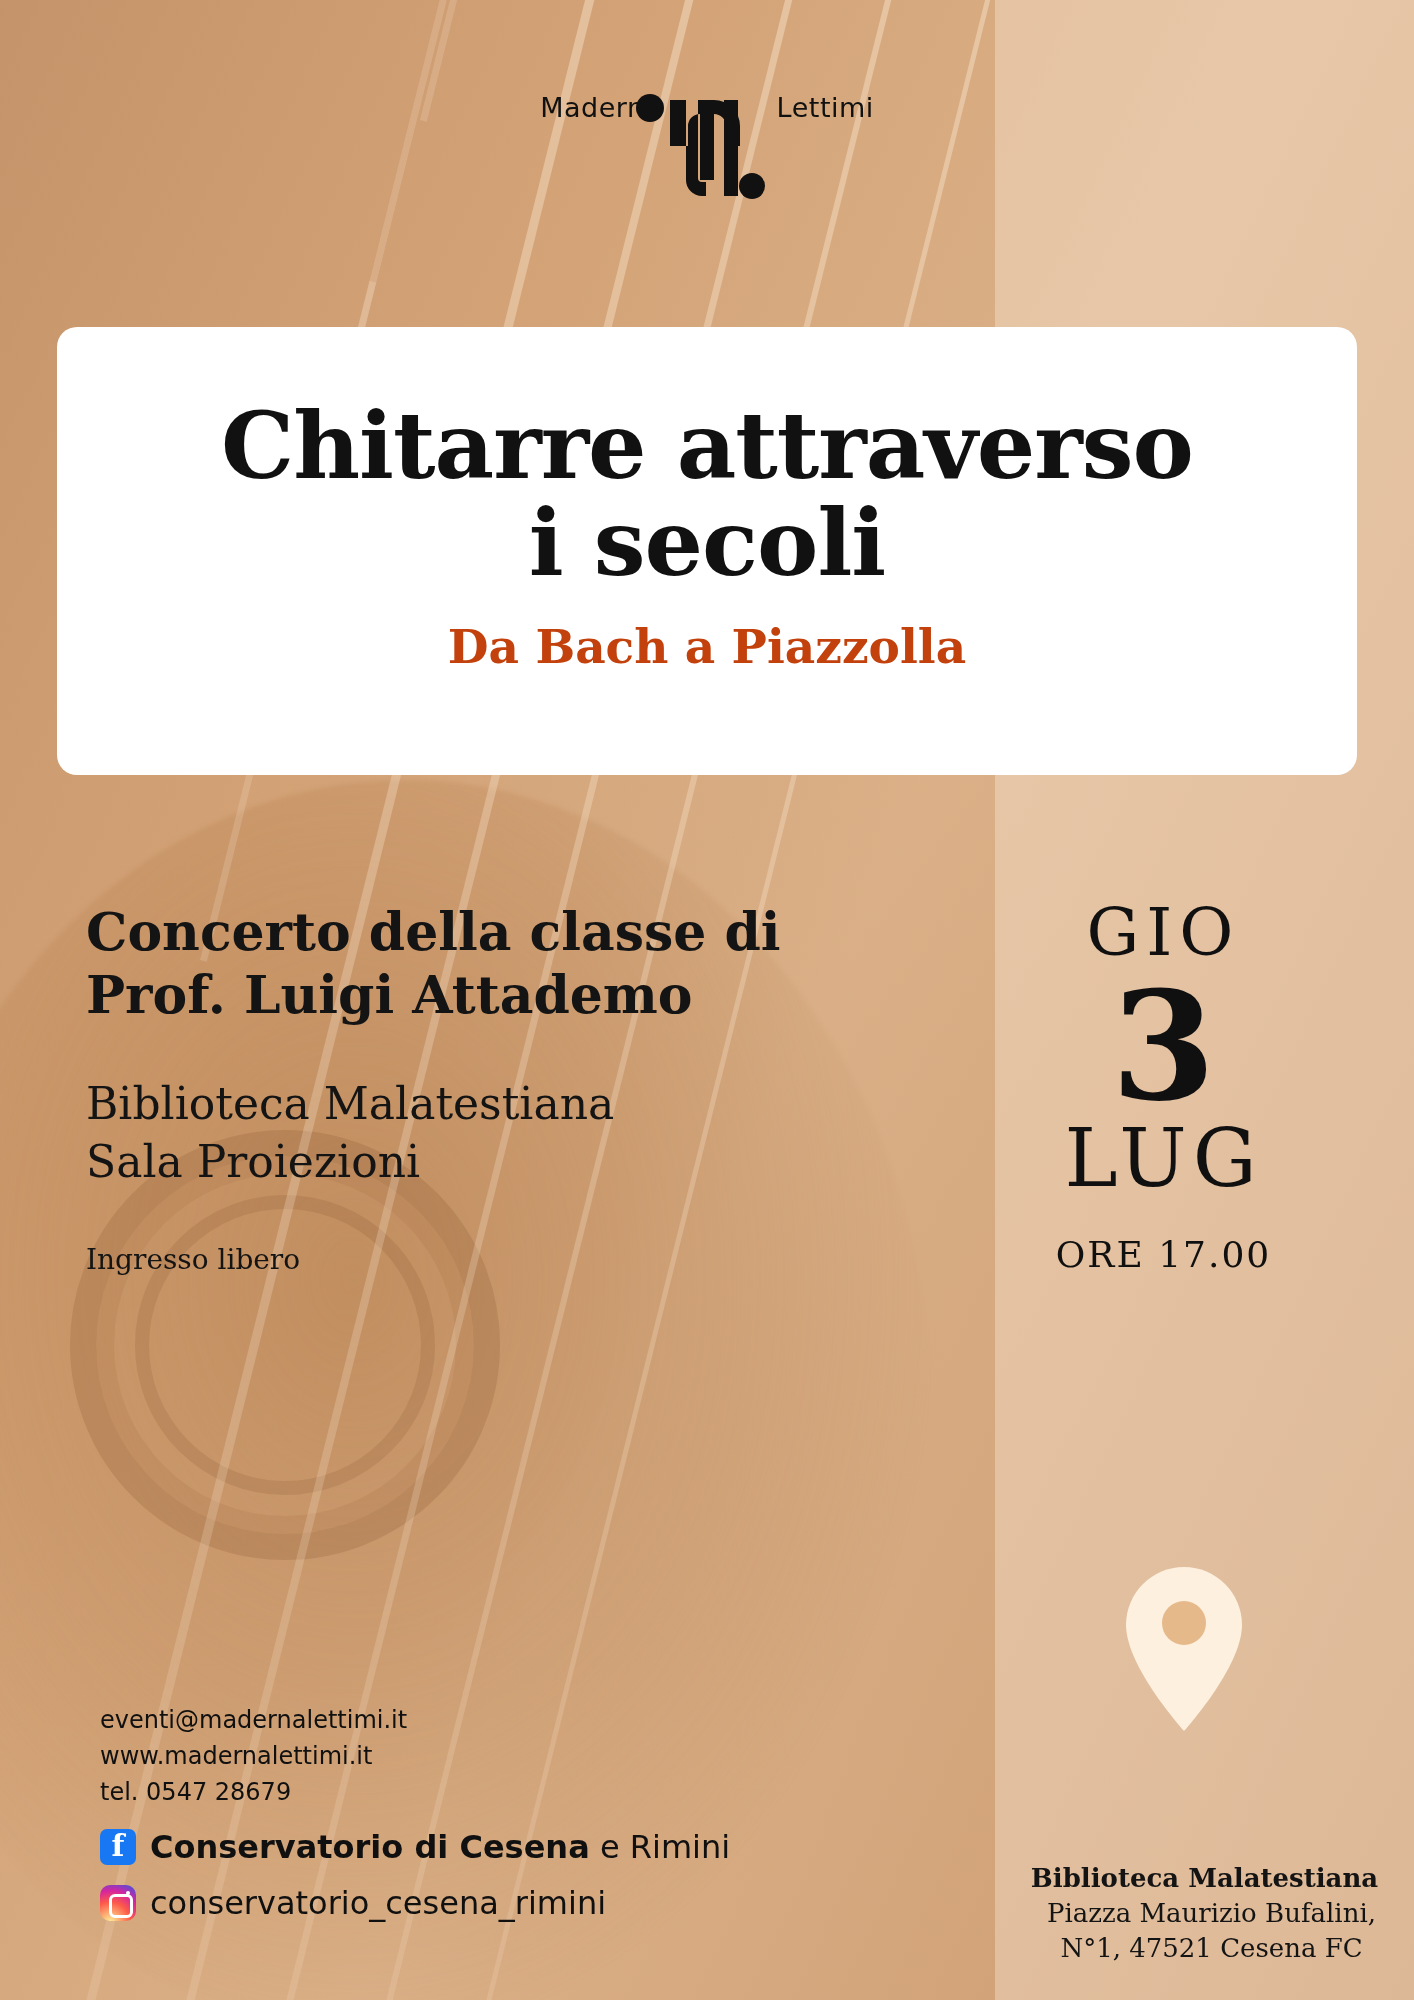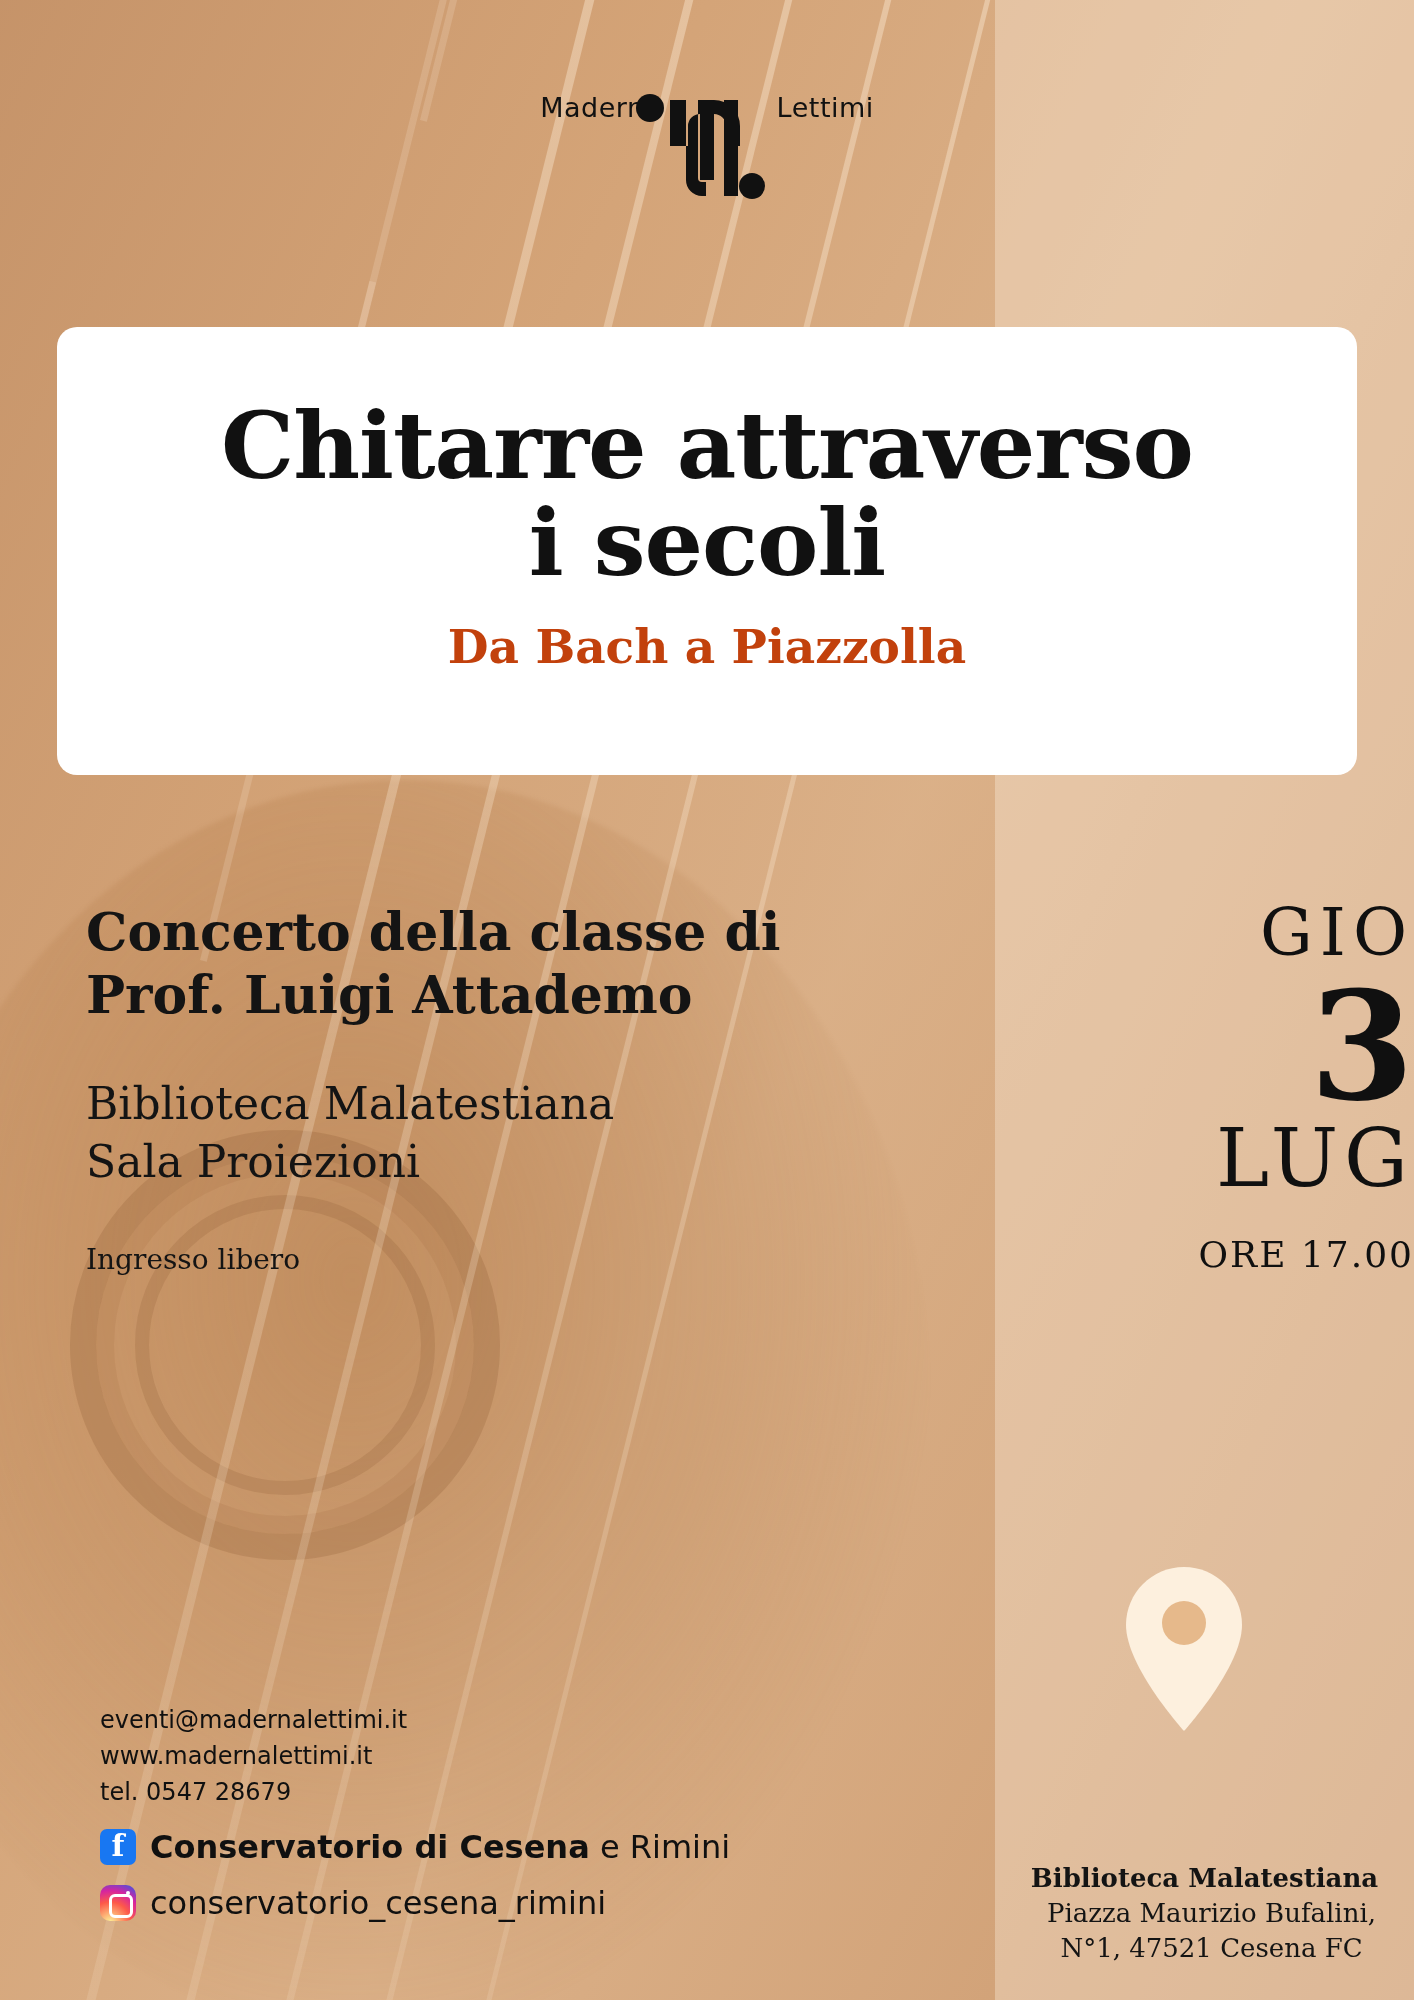--- a/index.html
+++ b/index.html
@@ -165,21 +165,21 @@
     margin-top: 52px;
     font-weight: 400;
   }
 
   
   .date-block {
     position: absolute;
     right: 0;
     top: 900px;
     width: 501px;
-    text-align: right;
+    text-align: center;
     color: #101010;
   }
   .date-dow {
     font-family: "DejaVu Serif", serif;
     font-size: 66px;
     letter-spacing: 7px;
     line-height: 1;
   }
   .date-day {
     font-family: "DejaVu Serif", serif;

